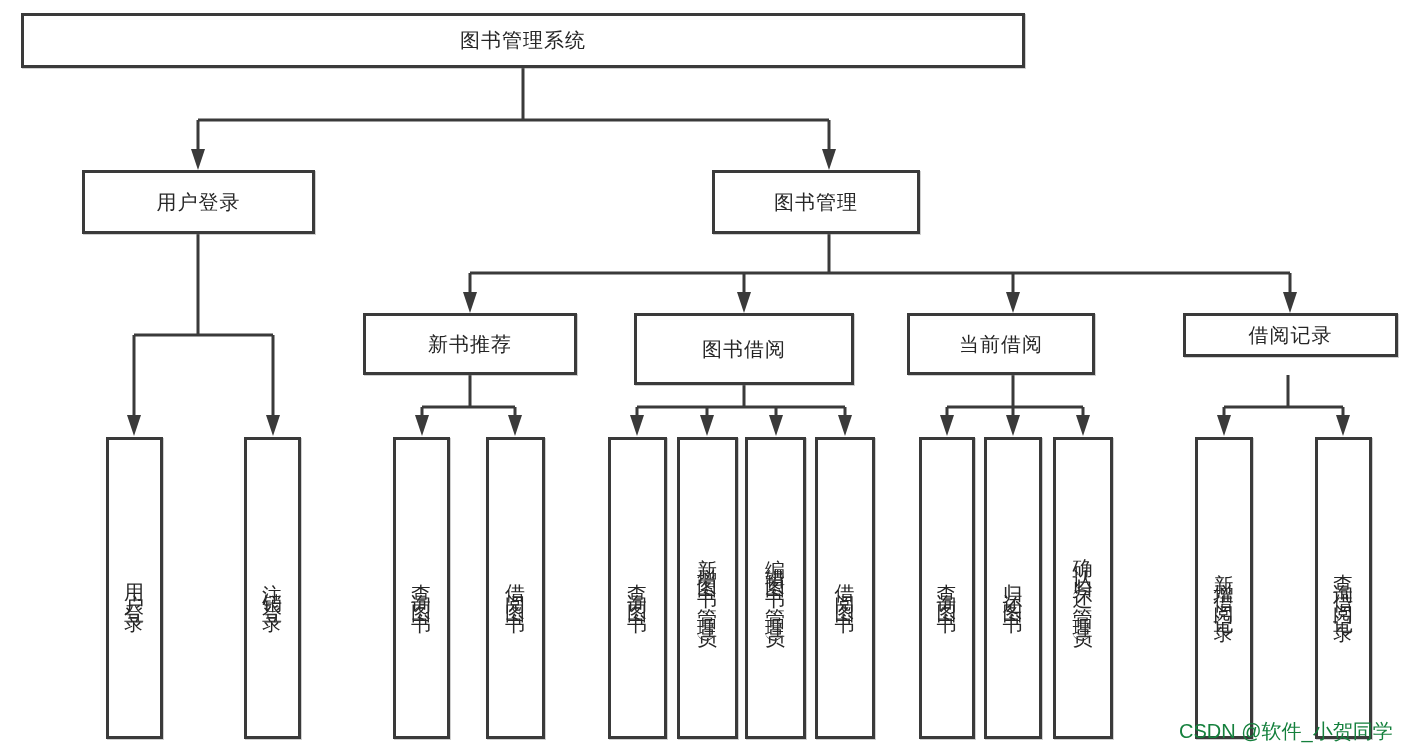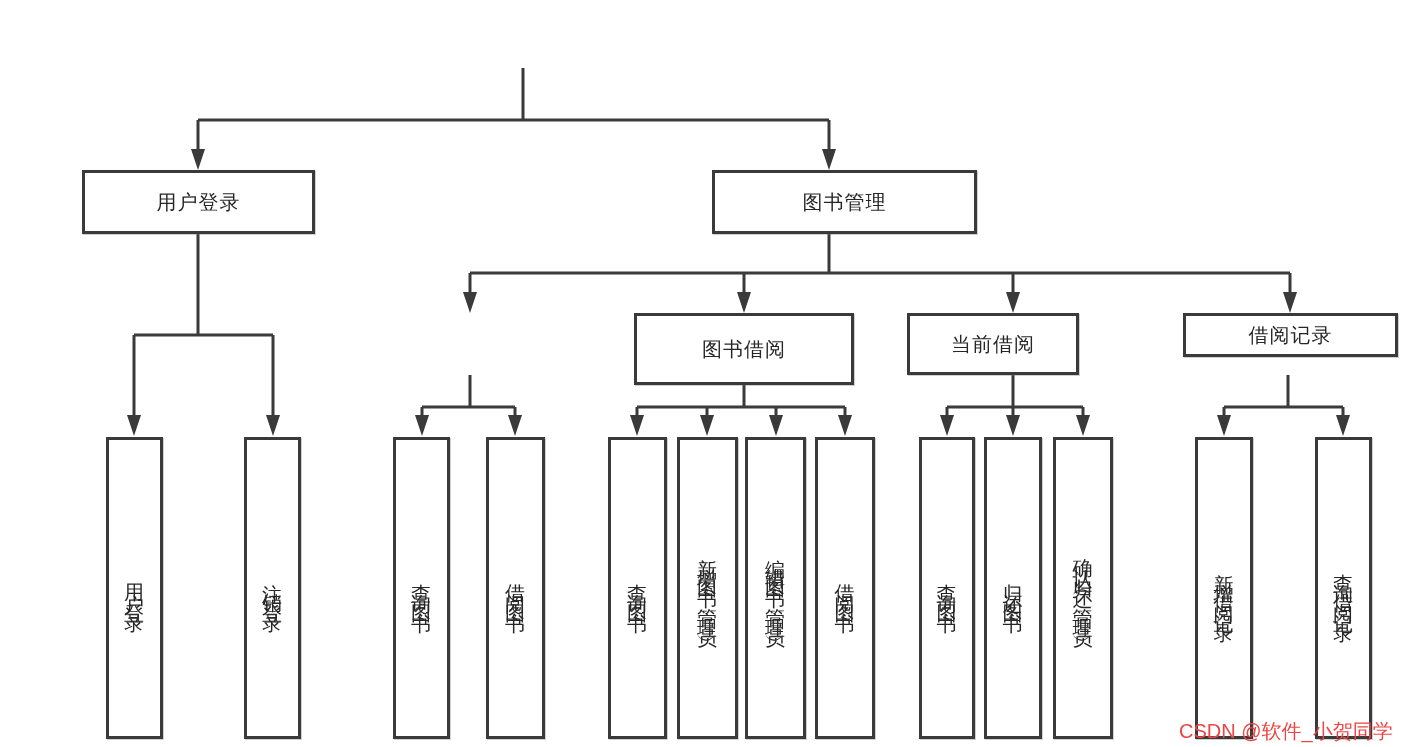--- a/index.html
+++ b/index.html
@@ -44,21 +44,21 @@
     font-size: 20px;
     letter-spacing: 10px;
     color: #262626;
     line-height: 1;
   }
   #watermark {
     position: absolute;
     left: 1179px;
     top: 718px;
     font-size: 20px;
-    color: #ef4444;
+    color: #15803d;
     white-space: nowrap;
     z-index: 2;
   }
 </style>
 </head>
 <body>
 
 <div id="stage">
 
   <svg id="connectors" viewBox="0 0 1405 747" xmlns="http://www.w3.org/2000/svg" aria-hidden="true">
@@ -94,26 +94,28 @@
       <path d="M769 415 H783 L776 436 Z"></path>
       <path d="M838 415 H852 L845 436 Z"></path>
       <path d="M940 415 H954 L947 436 Z"></path>
       <path d="M1006 415 H1020 L1013 436 Z"></path>
       <path d="M1076 415 H1090 L1083 436 Z"></path>
       <path d="M1217 415 H1231 L1224 436 Z"></path>
       <path d="M1336 415 H1350 L1343 436 Z"></path>
     </g>
   </svg>
 
+  <div class="box h" style="left:21px; top:13px; width:1004px; height:55px">图书管理系统</div>
 
   <div class="box h" style="left:82px; top:170px; width:233px; height:64px">用户登录</div>
-  <div class="box h" style="left:712px; top:170px; width:265px; height:64px">图书管理</div>
+  <div class="box h" style="left:712px; top:170px; width:208px; height:64px">图书管理</div>
 
+  <div class="box h" style="left:363px; top:313px; width:214px; height:62px">新书推荐</div>
   <div class="box h" style="left:634px; top:313px; width:220px; height:72px">图书借阅</div>
-  <div class="box h" style="left:907px; top:313px; width:172px; height:62px">当前借阅</div>
+  <div class="box h" style="left:907px; top:313px; width:188px; height:62px">当前借阅</div>
   <div class="box h" style="left:1183px; top:313px; width:215px; height:44px">借阅记录</div>
 
   <div class="box v" style="left:106px; width:57px">
     <span class="vtext">用户登录</span>
   </div>
   <div class="box v" style="left:244px; width:57px">
     <span class="vtext">注销登录</span>
   </div>
   <div class="box v" style="left:393px; width:57px">
     <span class="vtext">查询图书</span>

